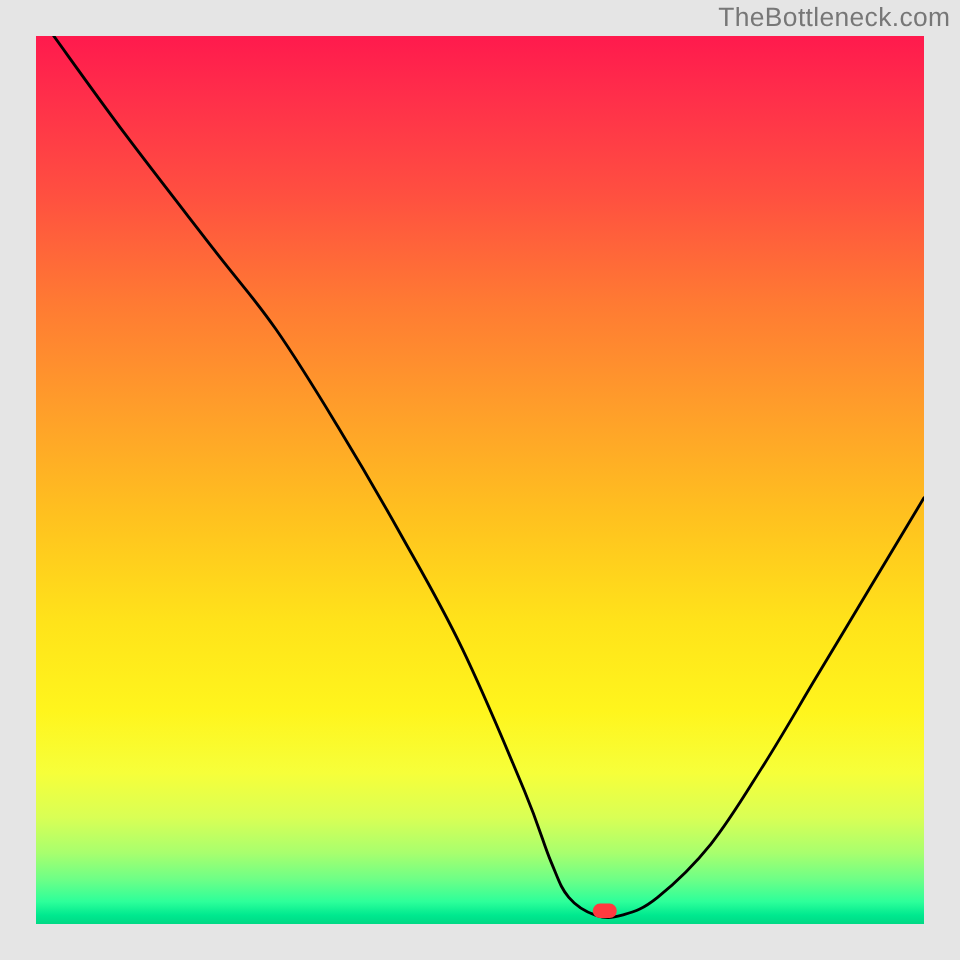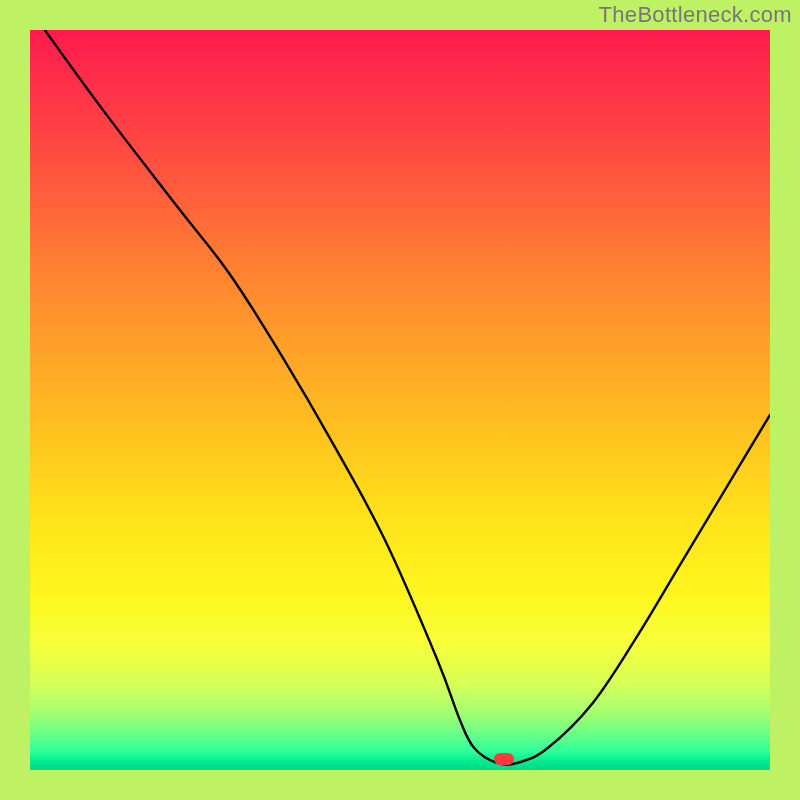--- a/index.html
+++ b/index.html
@@ -8,21 +8,21 @@
     width: 800px;
     height: 800px;
     background: #000;
     overflow: hidden;
     font-family: Arial, Helvetica, sans-serif;
   }
   .frame {
     position: relative;
     width: 800px;
     height: 800px;
-    background: #bef264;
+    background: #e5e5e5;
   }
   .watermark {
     position: absolute;
     top: 2px;
     right: 8px;
     color: #777;
     font-size: 22px;
     font-weight: 500;
     letter-spacing: 0.3px;
     z-index: 30;

